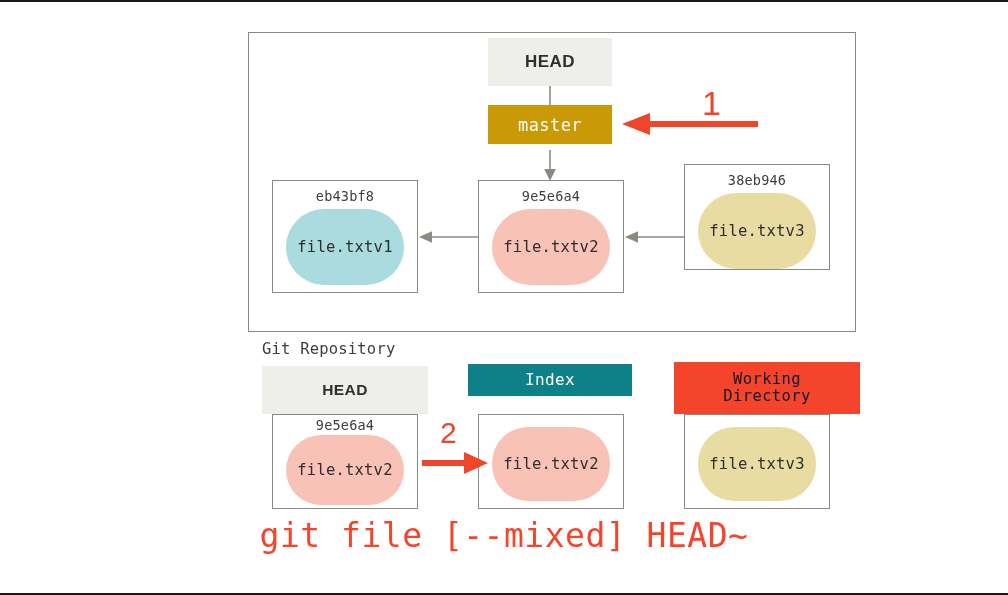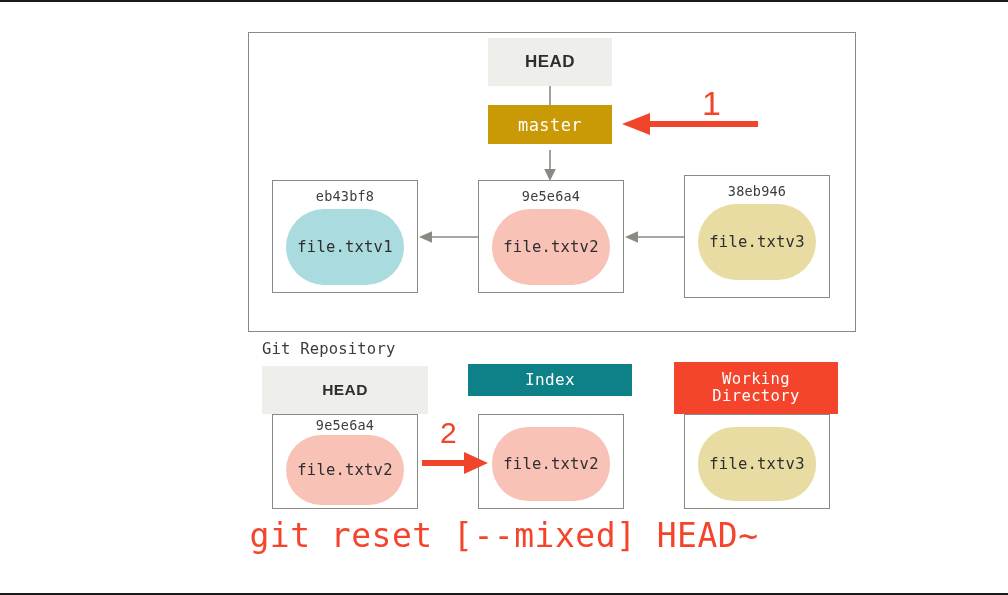--- a/index.html
+++ b/index.html
@@ -119,21 +119,21 @@
     line-height: 1.22;
     letter-spacing: 0.2px;
   }
 
   #commit-1 { left: 272px; top: 180px; width: 146px; height: 113px; }
   #commit-1 .blob { top: 28px; width: 118px; height: 76px; background: #a9dbdf; }
 
   #commit-2 { left: 478px; top: 180px; width: 146px; height: 113px; }
   #commit-2 .blob { top: 28px; width: 118px; height: 76px; background: #f9c2b6; }
 
-  #commit-3 { left: 684px; top: 175px; width: 146px; height: 123px; }
+  #commit-3 { left: 684px; top: 164px; width: 146px; height: 106px; }
   #commit-3 .blob { top: 28px; width: 118px; height: 76px; background: #e8dca2; }
 
   
   .callout-num {
     position: absolute;
     font-family: "Liberation Sans", sans-serif;
     font-size: 34px;
     color: #f0452b;
     line-height: 1;
   }
@@ -169,24 +169,24 @@
     height: 32px;
     background: #0e8088;
     color: #ffffff;
     font-family: "DejaVu Sans Mono", "Liberation Mono", monospace;
     font-size: 16px;
     letter-spacing: 0.4px;
   }
   #header-working {
     left: 674px;
     top: 362px;
-    width: 164px;
+    width: 186px;
     height: 52px;
     background: #f4452c;
-    color: #ffffff;
+    color: #0f172a;
     font-family: "DejaVu Sans Mono", "Liberation Mono", monospace;
     font-size: 15.5px;
     letter-spacing: 0.4px;
     white-space: pre-line;
   }
 
   .area-box {
     position: absolute;
     box-sizing: border-box;
     border: 1.5px solid #8a8a85;
@@ -320,13 +320,13 @@
 </div>
 
 <div class="conn" style="left:422px; top:450px;">
   <svg width="68" height="26" viewBox="0 0 68 26">
     <line x1="0" y1="13" x2="46" y2="13" stroke="#f0452b" stroke-width="6"></line>
     <polygon points="66,13 42,2 42,24" fill="#f0452b"></polygon>
   </svg>
 </div>
 <div class="callout-num" id="callout-2">2</div>
 
-<div id="caption">git reset [--mixed] HEAD~</div>
+<div id="caption">git file [--mixed] HEAD~</div>
 
 </body></html>

